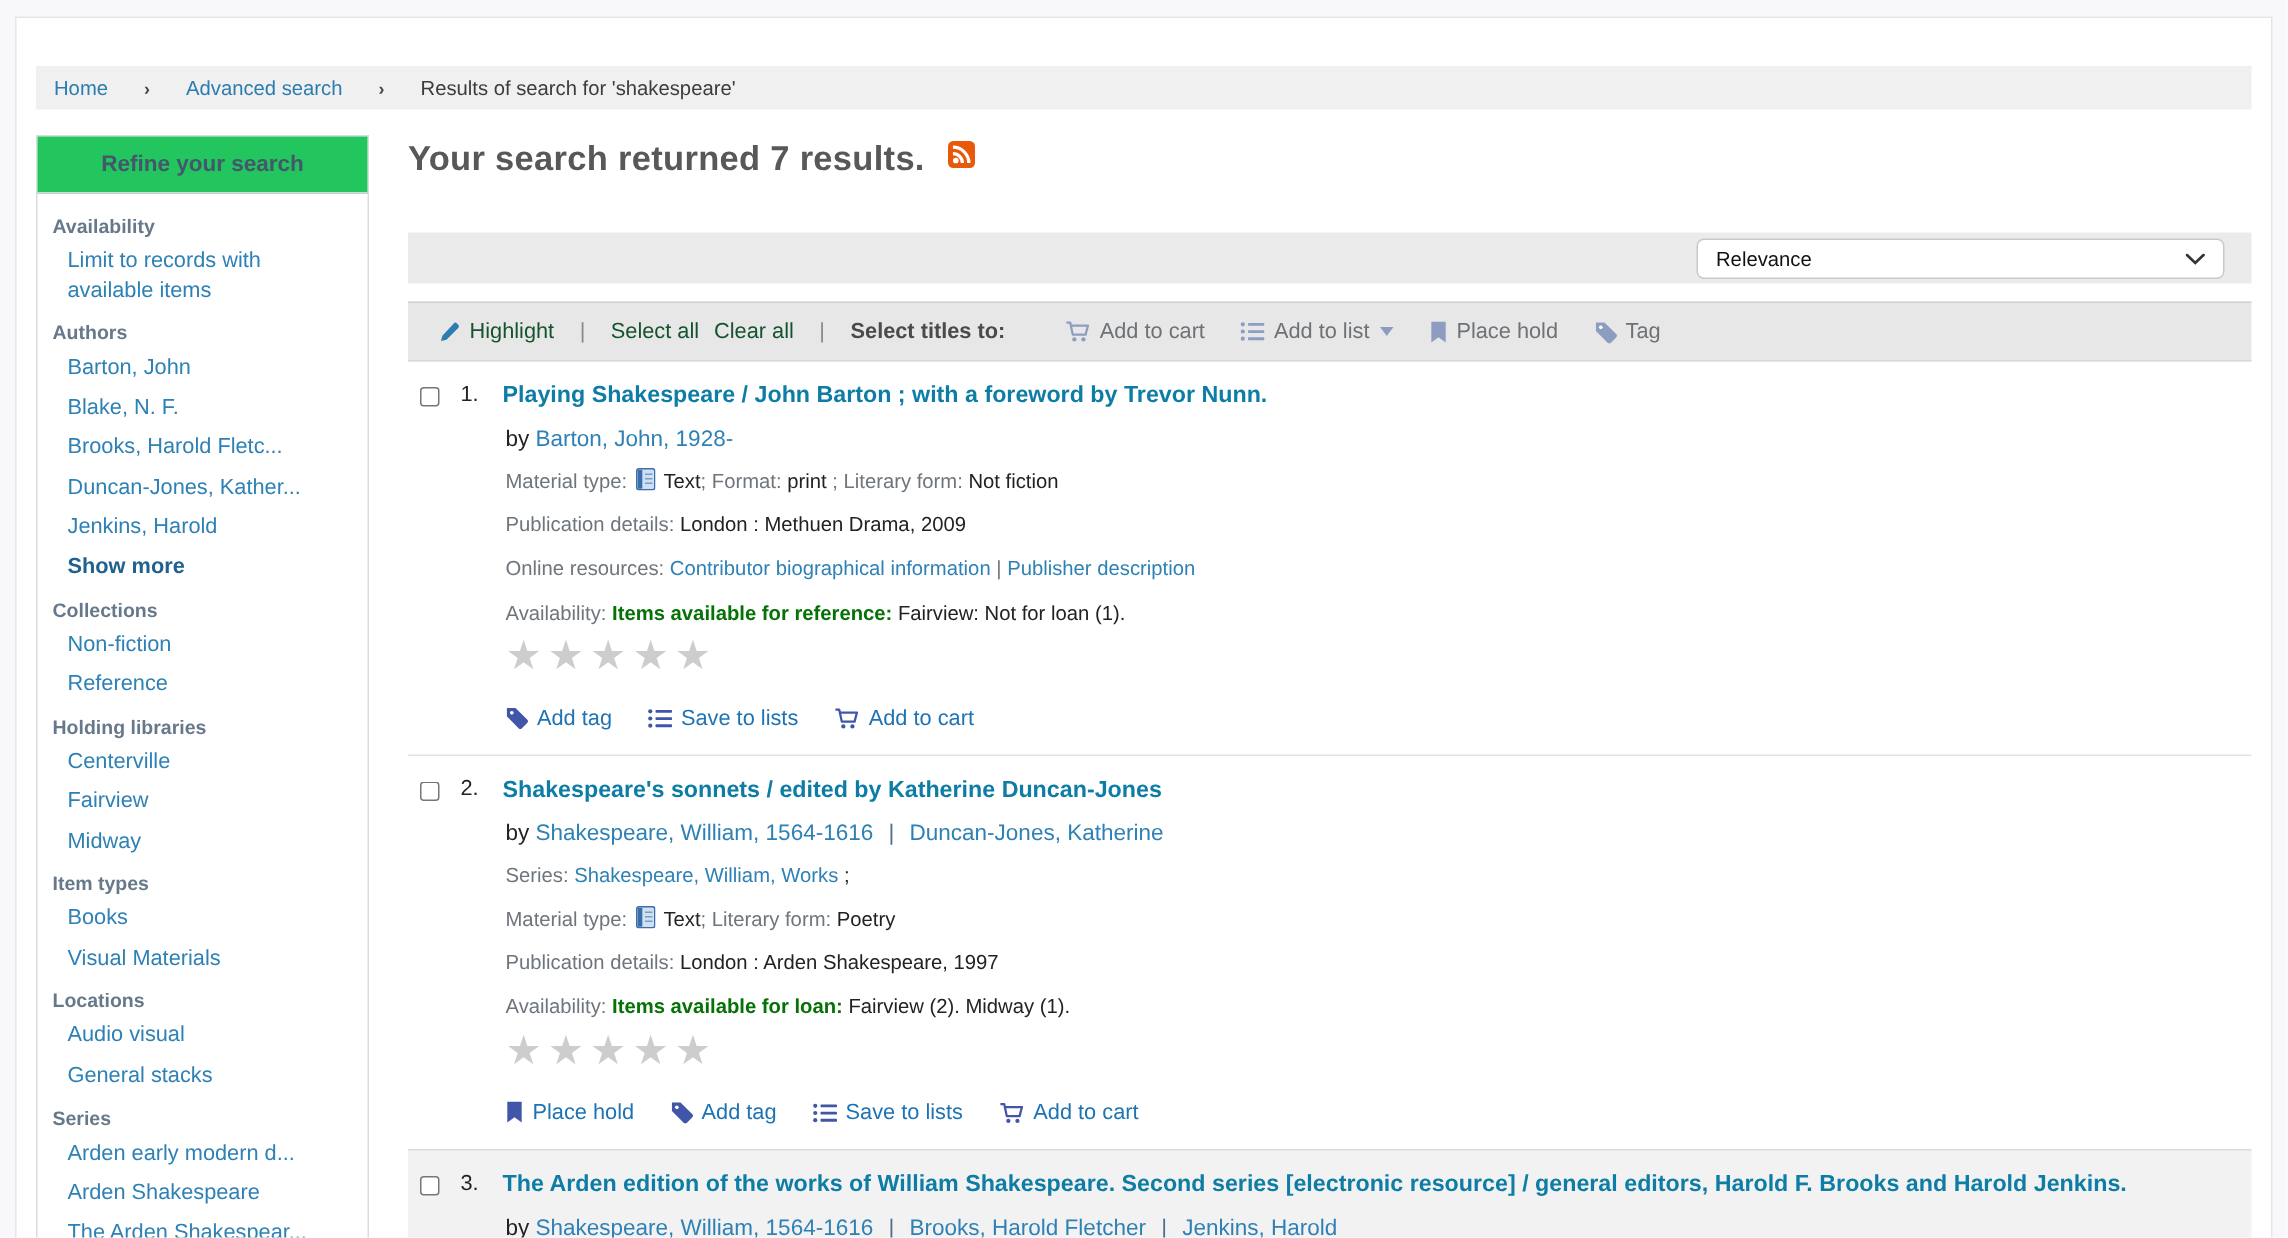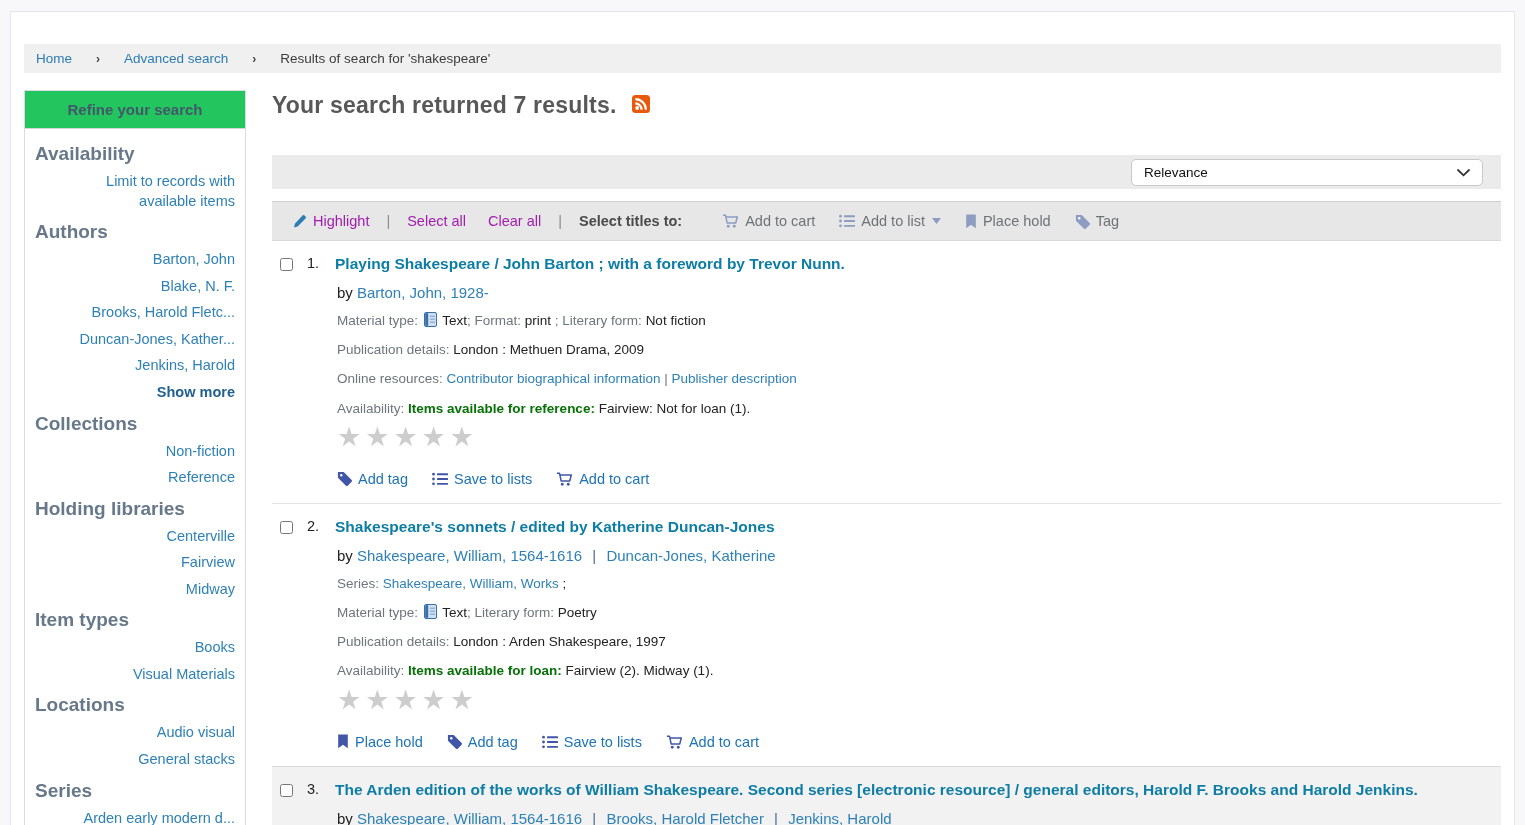--- a/index.html
+++ b/index.html
@@ -34,23 +34,23 @@
   .content-row { display:flex; gap:26px; margin-top:17px; }
 
   
   .sidebar { width:222px; flex-shrink:0; border:1px solid #dcdcdc; background:#fff; align-self:flex-start; min-height:760px; }
   .sidebar-header {
     background:#22c55e; border-bottom:1px solid #d6d6d6;
     text-align:center; font-weight:bold; color:#44576b;
     font-size:15px; padding:10px 0;
   }
   .sidebar-body { padding:12px 10px 14px 10px; }
-  .facet-heading { color:#66788a; font-weight:bold; font-size:19px; margin:10px 0 7px 0; }
+  .facet-heading { color:#66788a; font-weight:bold; font-size:13px; margin:10px 0 7px 0; }
   .facet-heading:first-child { margin-top:2px; }
-  .facet-link { display:block; color:#2e81b5; font-size:14.5px; margin:0 0 7px 26px; line-height:1.35;text-align:right; }
+  .facet-link { display:block; color:#2e81b5; font-size:14.5px; margin:0 0 7px 10px; line-height:1.35; }
   .facet-link.bold { font-weight:bold; color:#20618f; }
 
   
   .main { flex:1; min-width:0; }
   .heading-row { display:flex; align-items:center; gap:15px; margin:2px 0 19px 0; }
   h1.results-heading { font-size:23px; font-weight:bold; color:#585858; letter-spacing:.2px; }
   .rss-btn { display:inline-flex; }
 
   .sort-bar {
     background:#ebebeb; height:34px;
@@ -67,26 +67,26 @@
 
   .toolbar {
     background:#e7e7e7;
     border-top:1px solid #cfcfcf; border-bottom:1px solid #dadada;
     margin-top:12px;
     padding:11px 14px 11px 20px;
     display:flex; align-items:center;
     font-size:14.5px;
   }
   .toolbar .ic { display:inline-flex; vertical-align:-2px; margin-right:6px; }
-  .tb-link { color:#a21caf; display:inline-flex; align-items:center; }
+  .tb-link { color:#14532d; display:inline-flex; align-items:center; }
   .tb-sep { color:#8a8a8a; margin:0 17px; }
   .tb-strong { color:#4a4a4a; font-weight:bold; margin-right:16px; }
   .tb-muted { color:#6e7277; display:inline-flex; align-items:center; margin-left:24px; }
   .tb-muted .ic { color:#8d9dc1; }
-  .tb-gap { margin-left:22px; }
+  .tb-gap { margin-left:10px; }
   .caret { margin-left:7px; color:#8d9dc1; display:inline-flex; }
 
   
   .result-row { padding:13px 14px 16px 8px; }
   .result-row + .result-row { border-top:1px solid #e3e3e3; }
   .result-row.shaded { background:#f2f2f2; border-top:1px solid #dcdcdc; }
   .title-line { display:flex; align-items:flex-start; }
   .title-line input { margin-top:4px; width:13px; height:13px; cursor:pointer; }
   .res-num { color:#222; font-size:14.5px; margin:1px 10px 0 14px; min-width:18px; }
   .res-title { color:#0e7da5; font-weight:bold; font-size:15.5px; line-height:1.35; }

